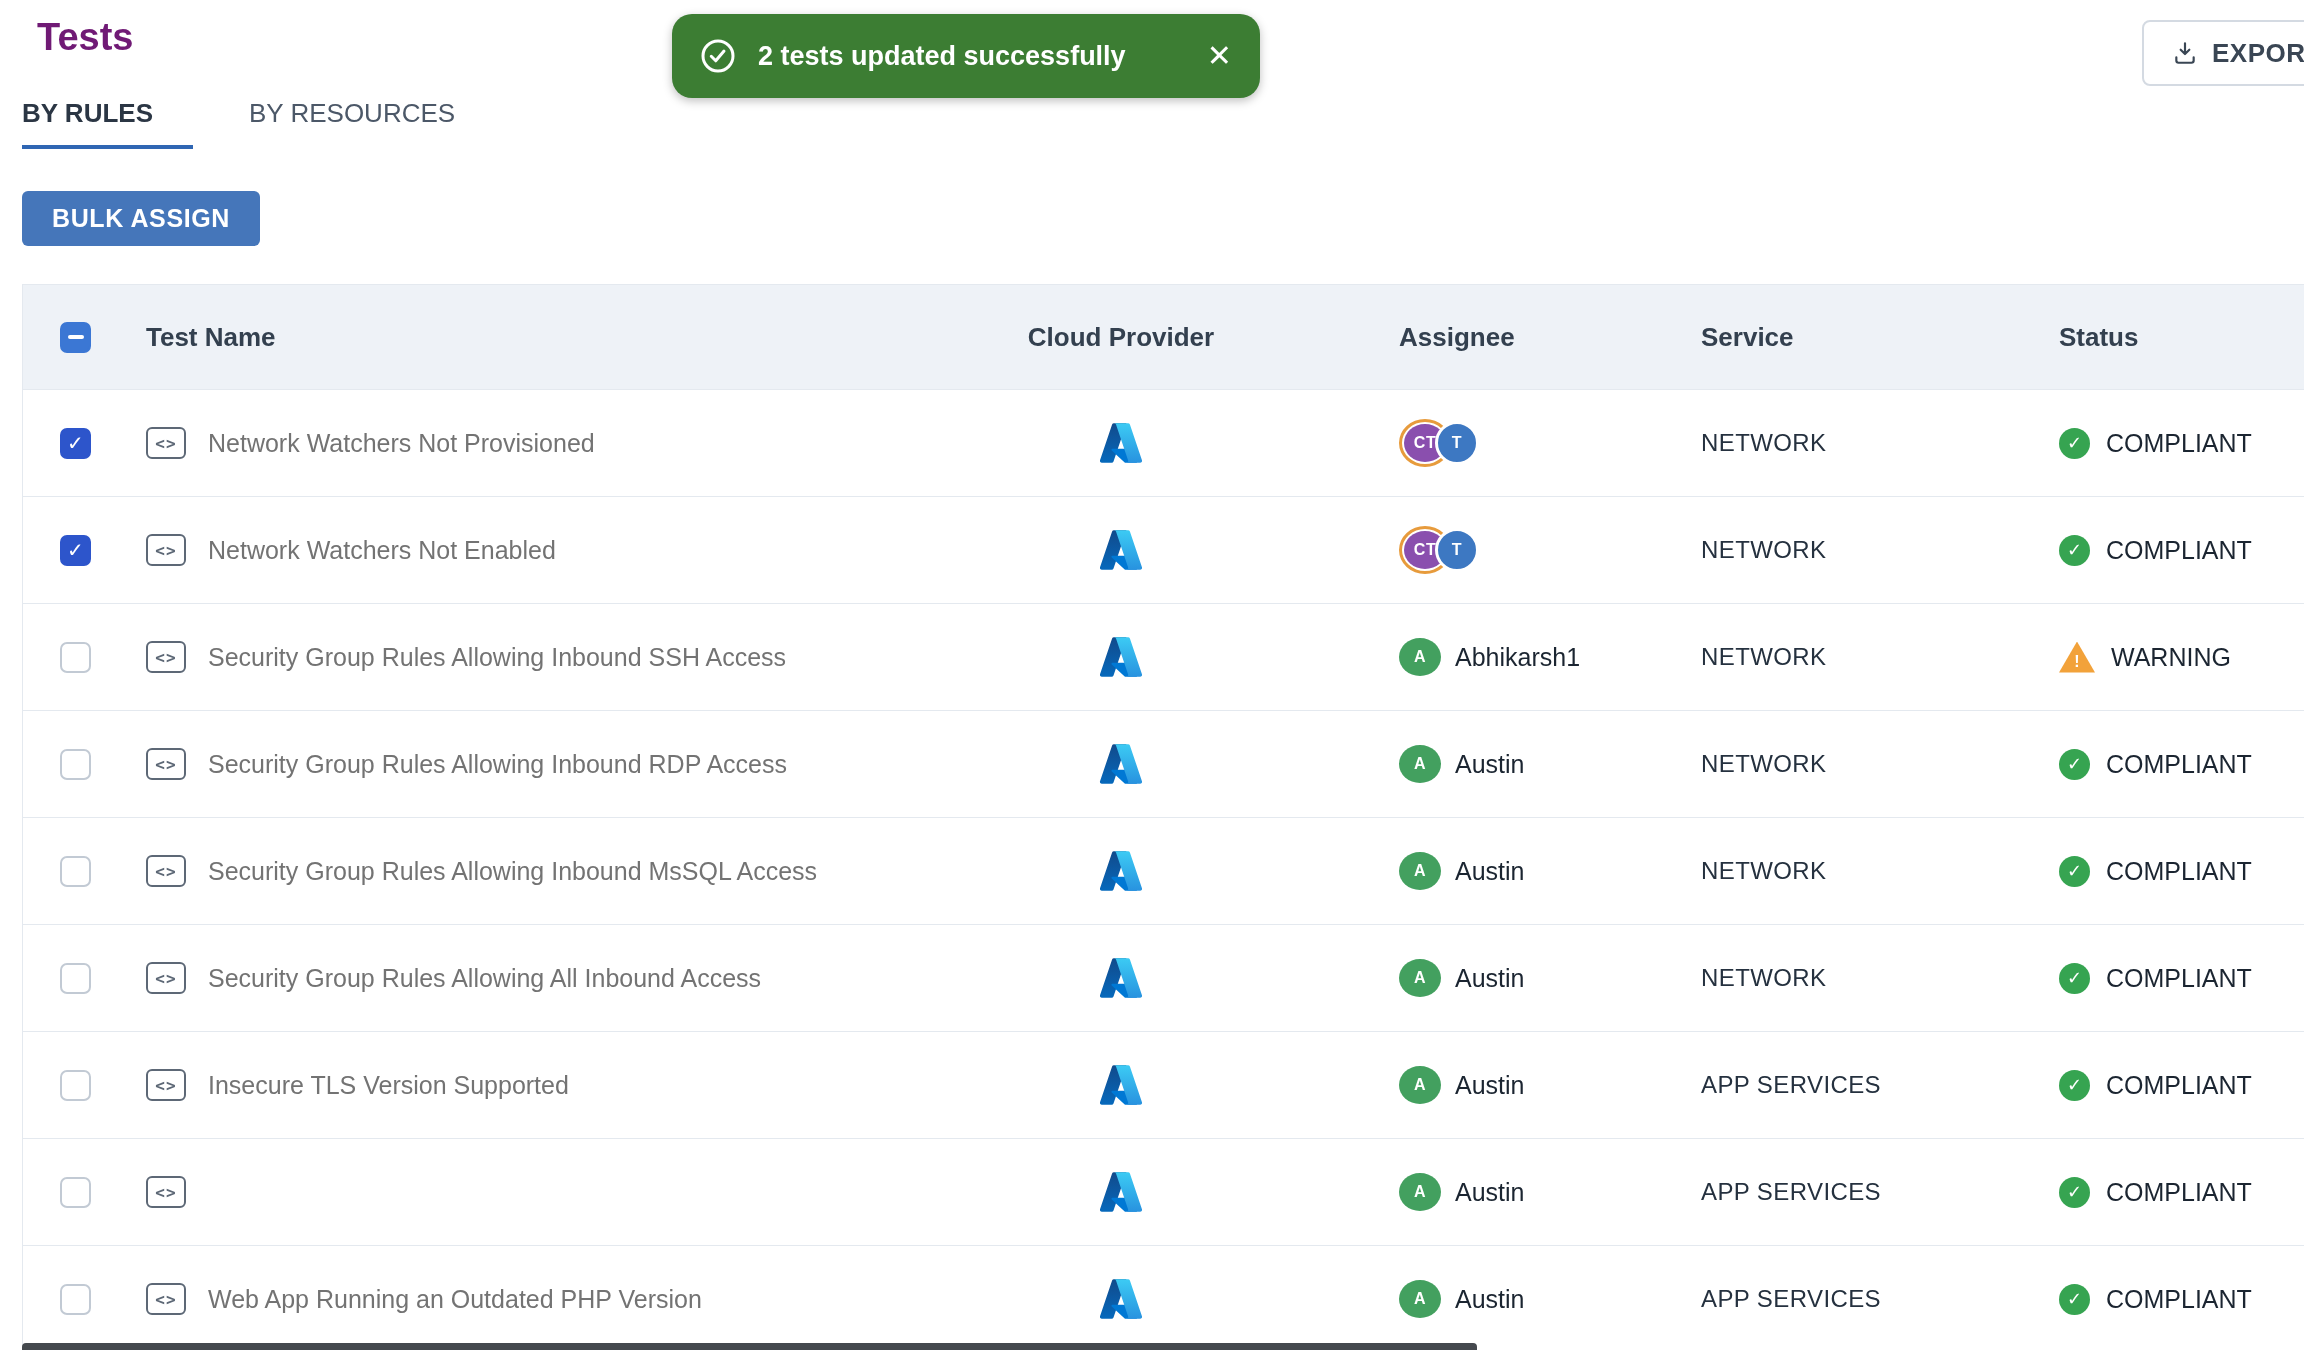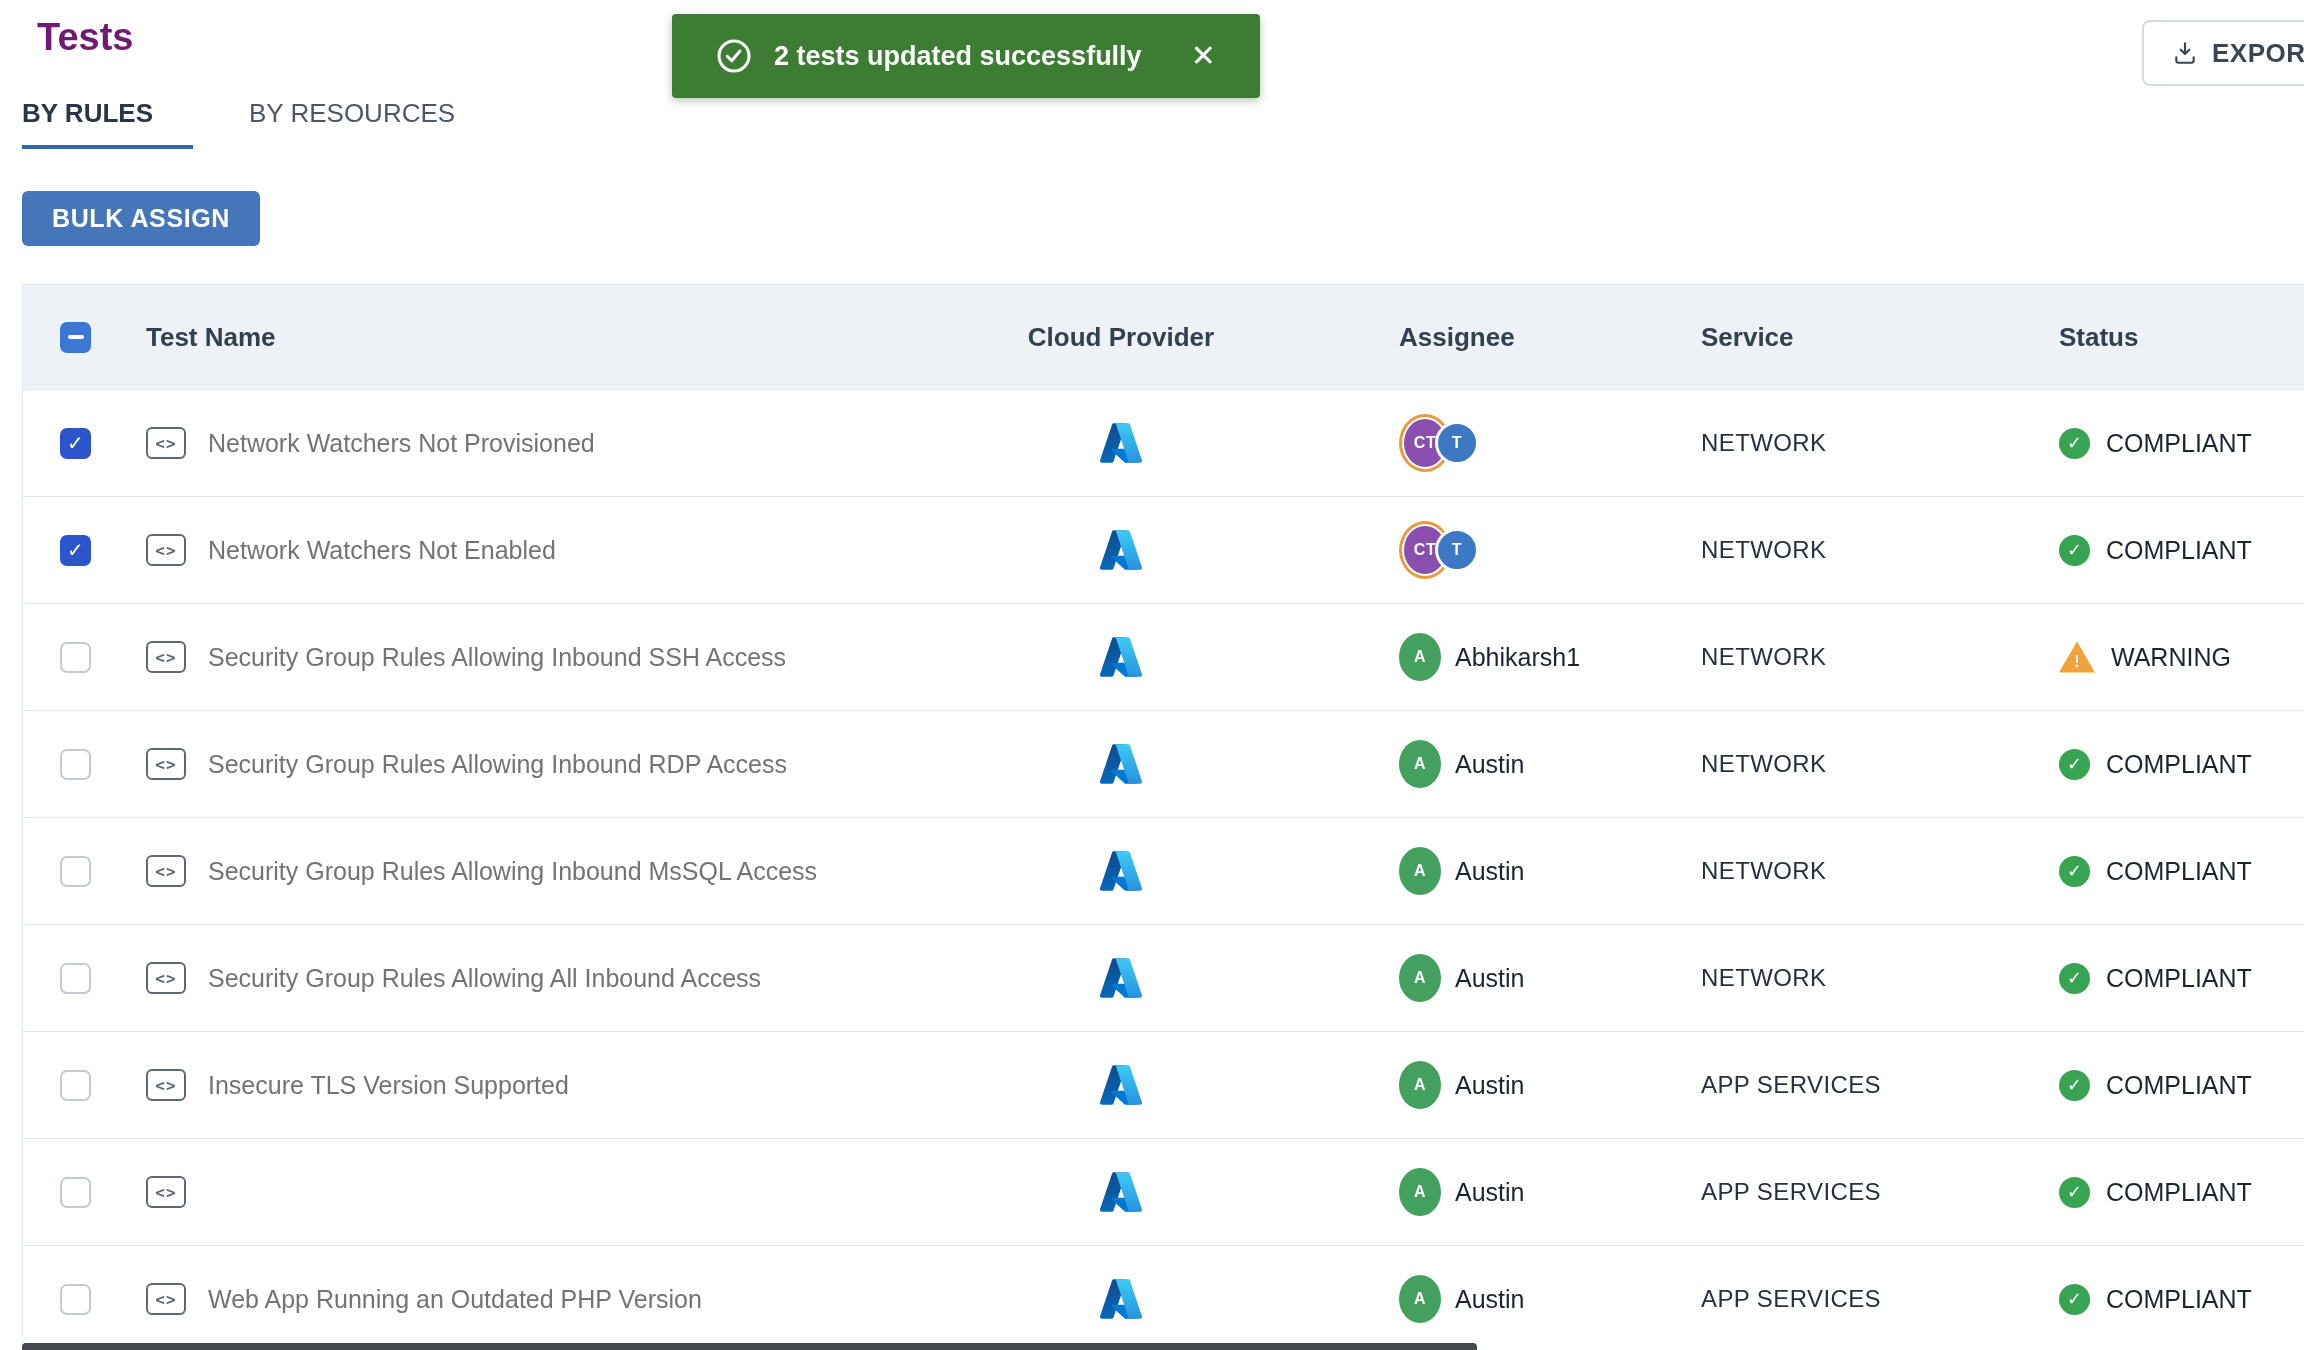--- a/index.html
+++ b/index.html
@@ -4,22 +4,22 @@
 <style>
   html,body{margin:0;padding:0;}
   body{
     width:2304px;height:1350px;position:relative;overflow:hidden;background:#fff;
     font-family:"Liberation Sans","DejaVu Sans",sans-serif;color:#1c2430;
   }
   .page-title{position:absolute;left:37px;top:16px;font-size:38px;font-weight:700;color:#701a75;}
 
   
   .toast{position:absolute;left:672px;top:14px;width:588px;height:84px;box-sizing:border-box;
-    background:var(--toast-green,#3c7d33);border-radius:4px;display:flex;align-items:center;
-    padding:0 44px;color:#fff;box-shadow:0 3px 10px rgba(0,0,0,.25);}
+    background:var(--toast-green,#3c7d33);border-radius:20px;display:flex;align-items:center;
+    padding:0 28px;color:#fff;box-shadow:0 3px 10px rgba(0,0,0,.25);}
   .toast-icon{width:36px;height:36px;margin-right:22px;flex:none;}
   .toast-msg{font-size:27px;font-weight:600;flex:1;}
   .toast-close{font-size:30px;cursor:pointer;margin-left:18px;line-height:1;}
 
   
   .export-btn{position:absolute;top:20px;left:2142px;height:62px;padding:0 28px;background:#fff;
     border:2px solid #d4dae2;border-radius:8px;display:flex;align-items:center;gap:14px;
     font-size:26px;font-weight:700;color:#3a4654;letter-spacing:.5px;cursor:pointer;}
 
   
@@ -59,21 +59,21 @@
     font-family:"DejaVu Sans Mono",monospace;font-size:16px;font-weight:700;letter-spacing:1px;}
   .code-icon::after{content:"<>";}
 
   .test-name{font-size:25px;color:#737373;white-space:nowrap;}
 
   .azure-icon{display:flex;align-items:center;}
 
   
   .avatar-wrap{display:inline-flex;border-radius:50%;flex:none;}
   .avatar-wrap.ringed{border:3px solid var(--avatar-ring,#e79b3c);padding:2px;background:#fff;}
-  .avatar{width:42px;height:48px;border-radius:50%;display:flex;align-items:center;justify-content:center;
+  .avatar{width:42px;height:38px;border-radius:50%;display:flex;align-items:center;justify-content:center;
     color:#fff;font-size:16px;font-weight:700;letter-spacing:.5px;}
   .avatar-wrap.overlap{margin-left:-16px;z-index:2;}
   .avatar-wrap.overlap .avatar{border:3px solid #fff;box-sizing:content-box;width:38px;height:38px;}
   .assignee-name{font-size:25px;color:#1b2531;margin-left:14px;white-space:nowrap;}
 
   .service-value{font-size:24px;color:#25313f;letter-spacing:.4px;white-space:nowrap;}
 
   
   .status-icon{flex:none;display:flex;align-items:center;justify-content:center;color:#fff;}
   .status-icon.compliant{width:31px;height:31px;border-radius:50%;background:var(--status-green,#36a451);

